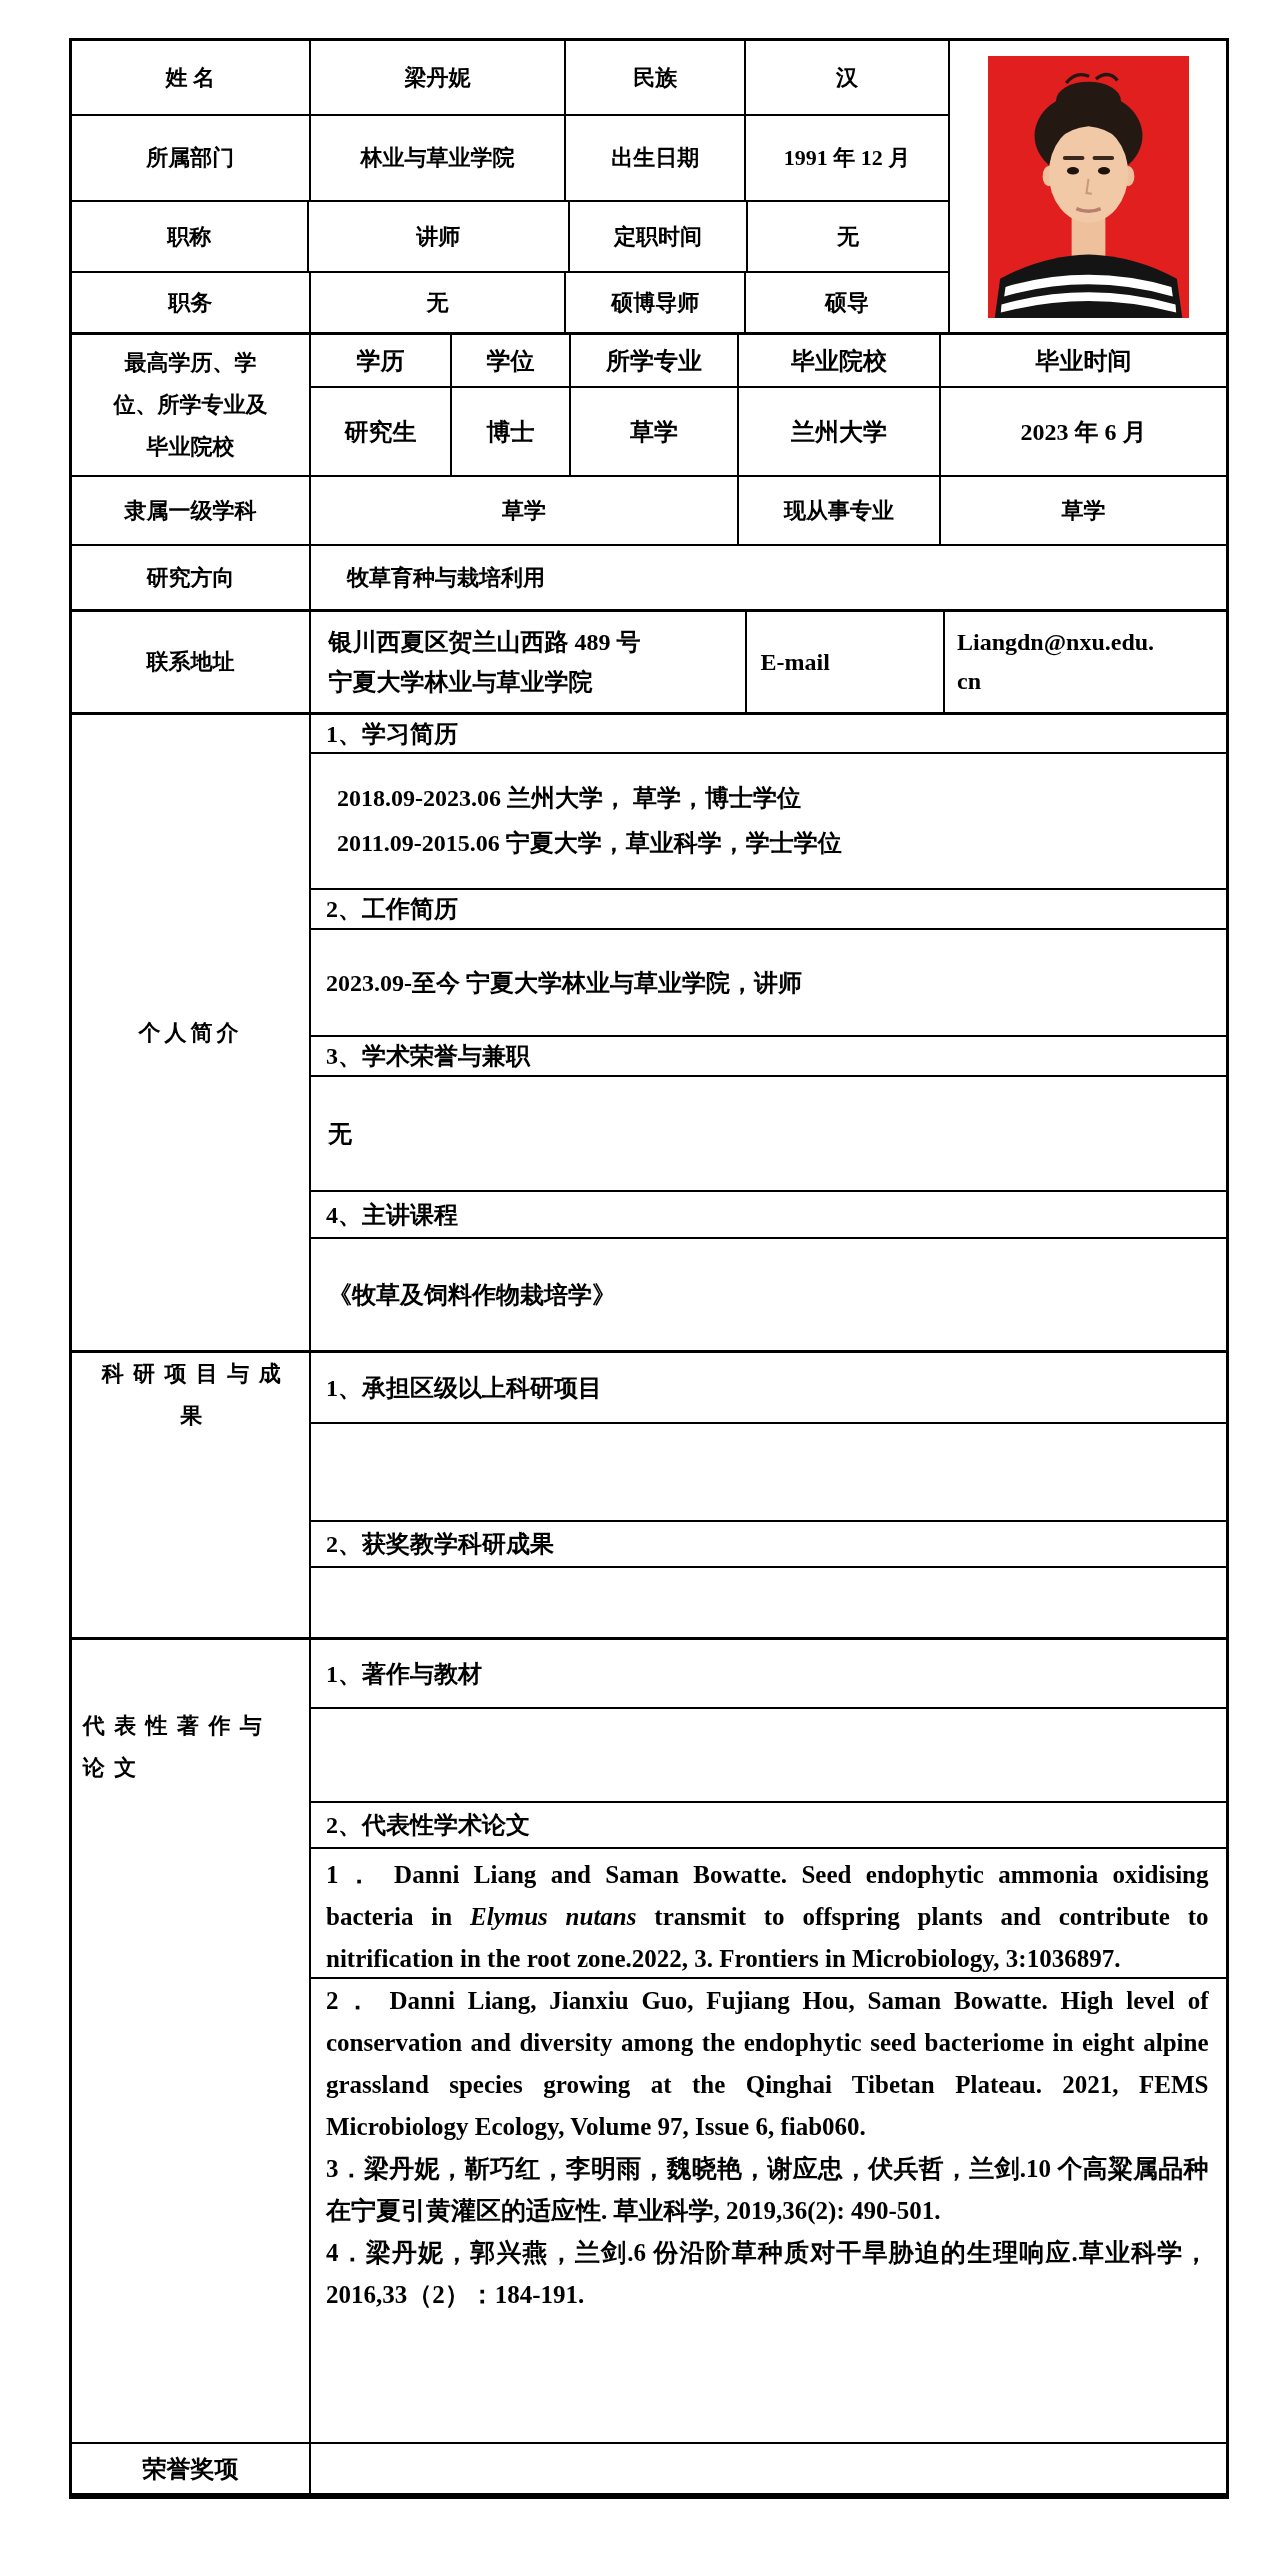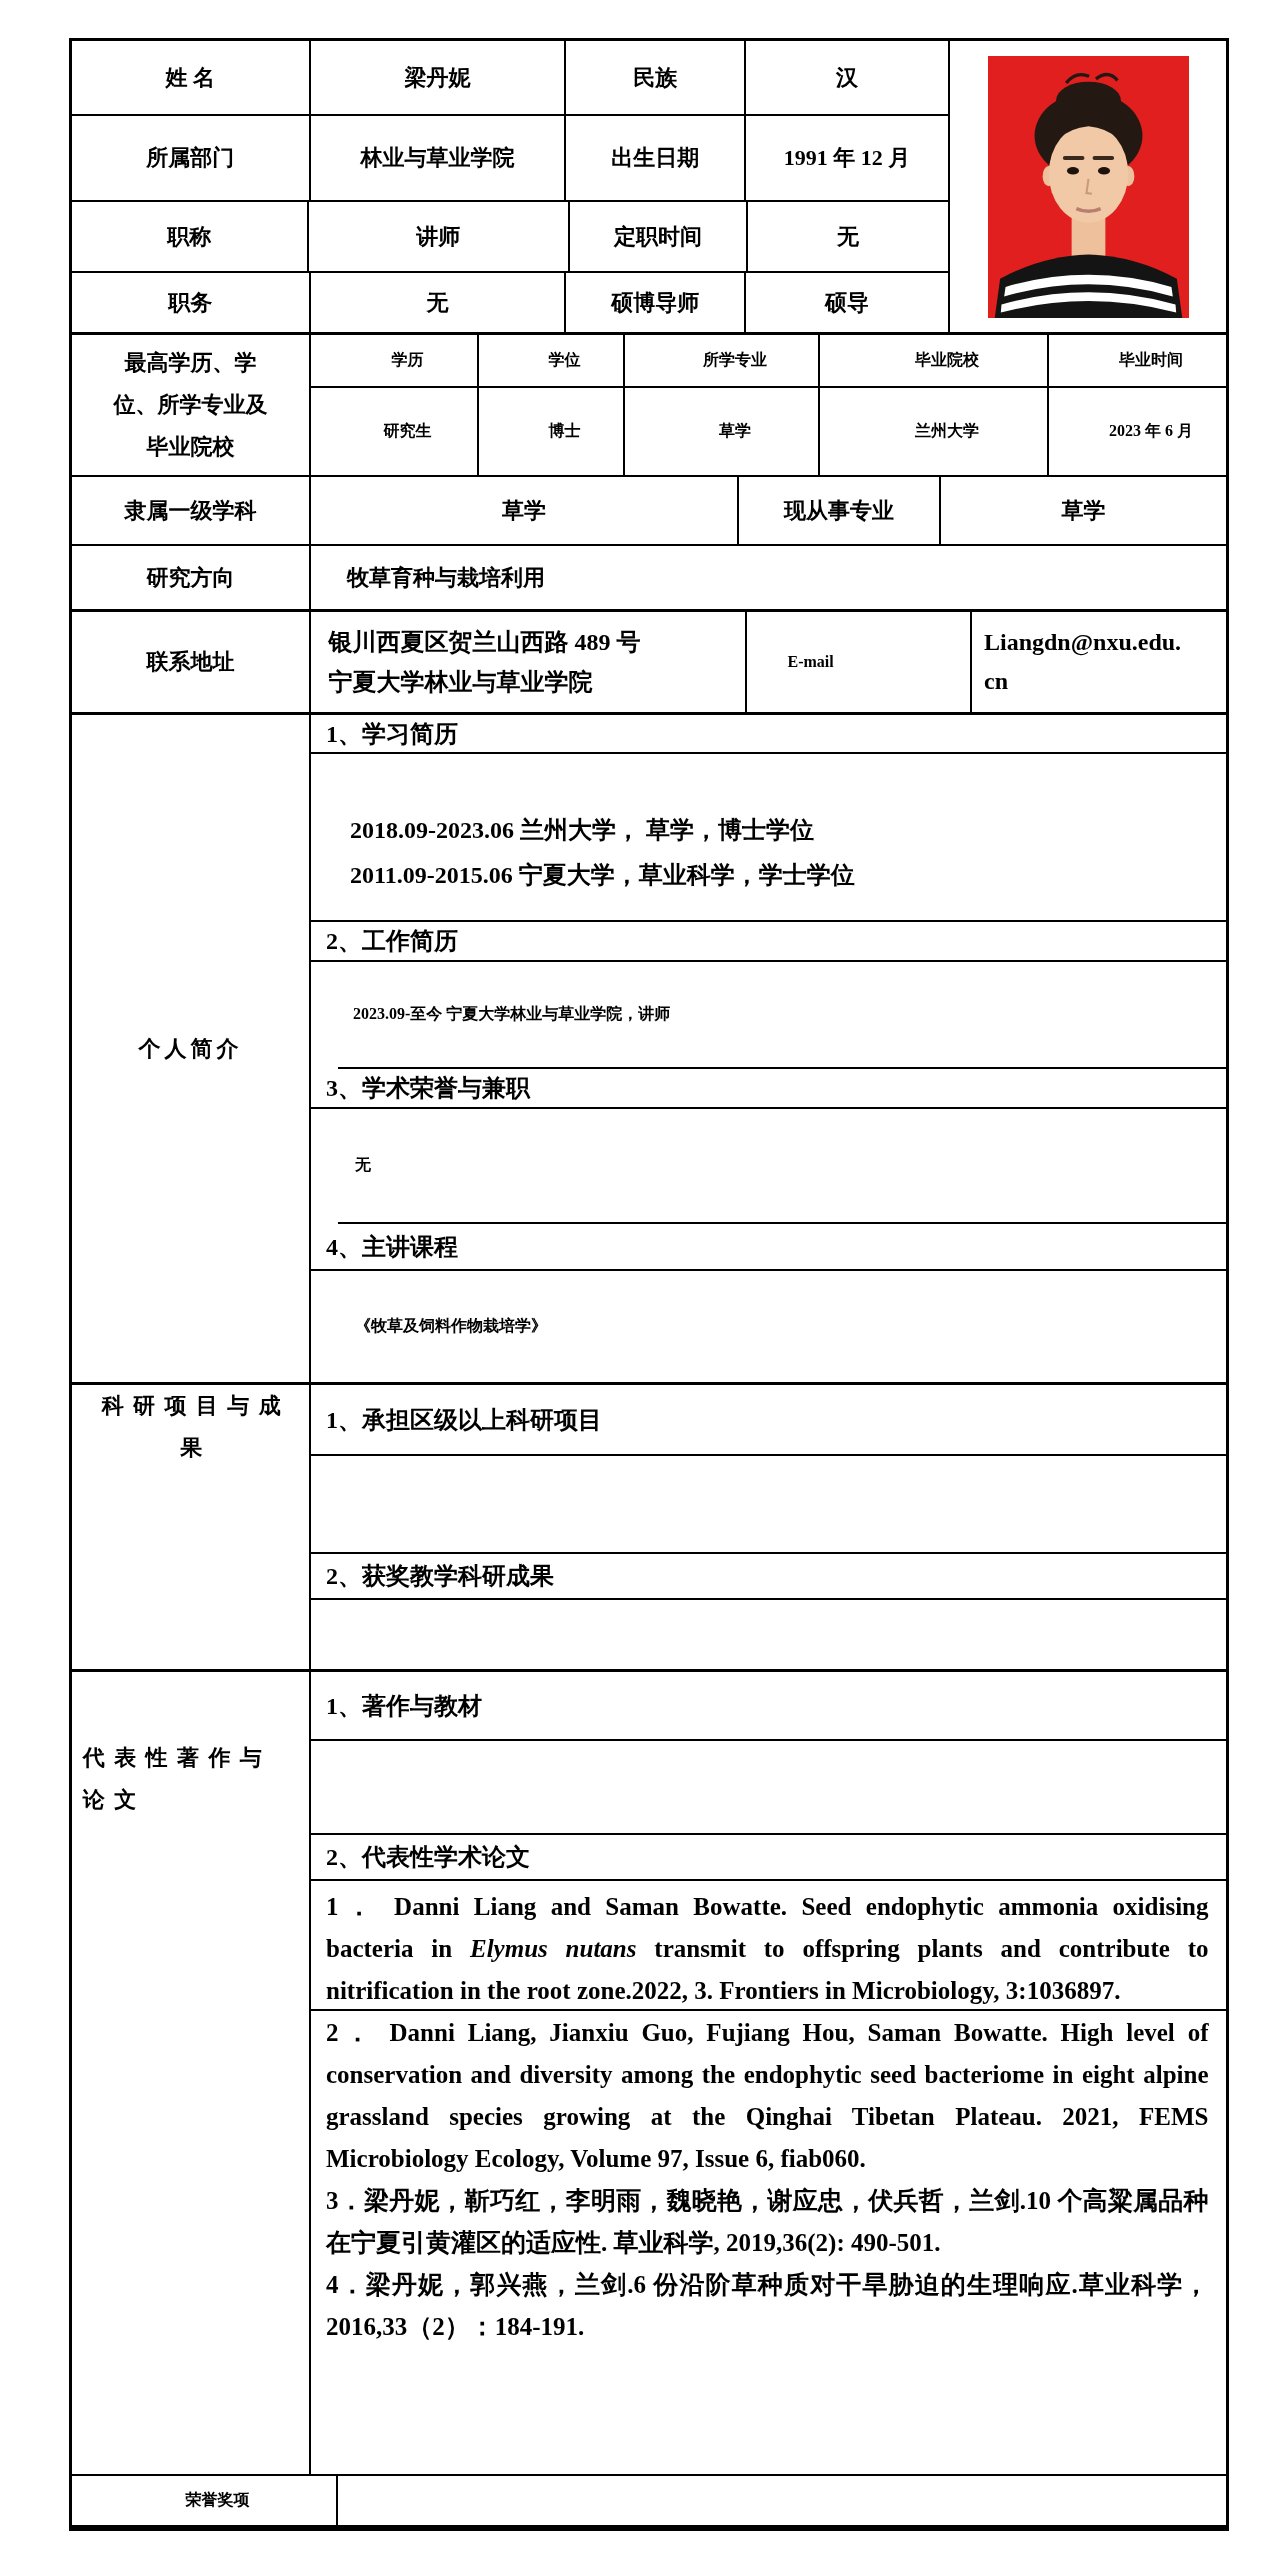--- a/index.html
+++ b/index.html
@@ -12,31 +12,31 @@
   .sec{display:flex;}
   .bb3{border-bottom:2px solid #000;}
   .bb5{border-bottom:3.4px solid #000;}
   .row{display:flex;}
   .cell{box-sizing:border-box;display:flex;align-items:center;justify-content:center;
         font-size:22px;text-align:center;overflow:hidden;}
   .br{border-right:2px solid #000;}
   .left{justify-content:flex-start;text-align:left;}
   .labcol{width:239px;flex:none;flex-direction:column;}
   .stack{display:flex;flex-direction:column;flex:1;min-width:0;}
-  .h36{font-size:16px;margin-left:27px;}
+  .h36{font-size:24px;}
   .head{justify-content:flex-start;text-align:left;padding-left:15px;font-size:24px;}
   .sp14{letter-spacing:9.4px;}
   .sp6{letter-spacing:4px;}
   .photo-cell{flex:1;display:flex;align-items:center;justify-content:center;}
   .photo{width:201px;height:262px;}
   .photo svg{display:block;width:100%;height:100%;}
   .addr{flex-direction:column;align-items:flex-start;justify-content:center;
         padding-left:17.5px;font-size:24px;line-height:40px;text-align:left;}
   .edulines{flex-direction:column;align-items:flex-start;justify-content:center;
-        padding-left:39px;font-size:24px;line-height:45px;text-align:left;margin-top:32px;}
+        padding-left:26px;font-size:24px;line-height:45px;text-align:left;}
   .pubs{position:relative;display:block;padding:5.4px 17.5px 0 15px;font-size:25px;
         line-height:42px;text-align:justify;}
   .pub{text-align:justify;-moz-text-align-last:left;text-align-last:left;}
   .pub .it{font-style:italic;}
   .strayline{position:absolute;left:0;right:0;top:128px;height:2px;background:#000;}
   .emailval{word-break:break-all;padding-left:12px;padding-right:9.4px;
         font-size:24px;line-height:39px;flex-direction:column;align-items:flex-start;
         justify-content:center;text-align:left;}
   .lablines{line-height:42px;}
   .toplab{align-items:flex-start;padding-top:65px;text-align:right;}

